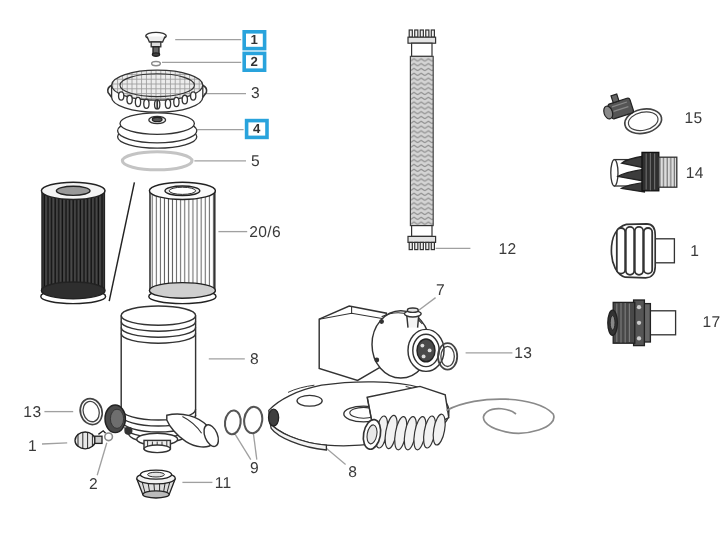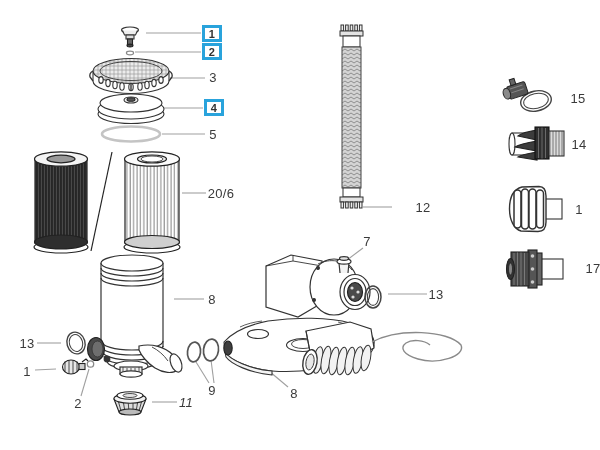--- a/index.html
+++ b/index.html
@@ -304,21 +304,21 @@
 <div class="label boxed" style="left: 202px; top: 25px; border-color: rgb(41, 163, 220);">1</div>
 <div class="label boxed" style="left: 202px; top: 43px; border-color: rgb(41, 163, 220);">2</div>
 <div class="label" style="left:213px;top:77px;">3</div>
 <div class="label boxed" style="left: 204px; top: 99px; border-color: rgb(41, 163, 220);">4</div>
 <div class="label" style="left:213px;top:134px;">5</div>
 <div class="label" style="left:221px;top:193px;">20/6</div>
 <div class="label" style="left:212px;top:299px;">8</div>
 <div class="label" style="left:27px;top:343px;">13</div>
 <div class="label" style="left:27px;top:371px;">1</div>
 <div class="label" style="left:78px;top:403px;">2</div>
-<div class="label" style="left:186px;top:402px;font-style:italic;">11</div>
+<div class="label" style="left:186px;top:402px;">11</div>
 <div class="label" style="left:212px;top:390px;">9</div>
 <div class="label" style="left:294px;top:393px;">8</div>
 <div class="label" style="left:367px;top:241px;">7</div>
 <div class="label" style="left:436px;top:294px;">13</div>
 <div class="label" style="left:423px;top:207px;">12</div>
 <div class="label" style="left:578px;top:98px;text-align:center;">15</div>
 <div class="label" style="left:579px;top:144px;">14</div>
 <div class="label" style="left:579px;top:209px;">1</div>
 <div class="label" style="left:579px;top:268px;margin-left:14px;">17</div>
 

